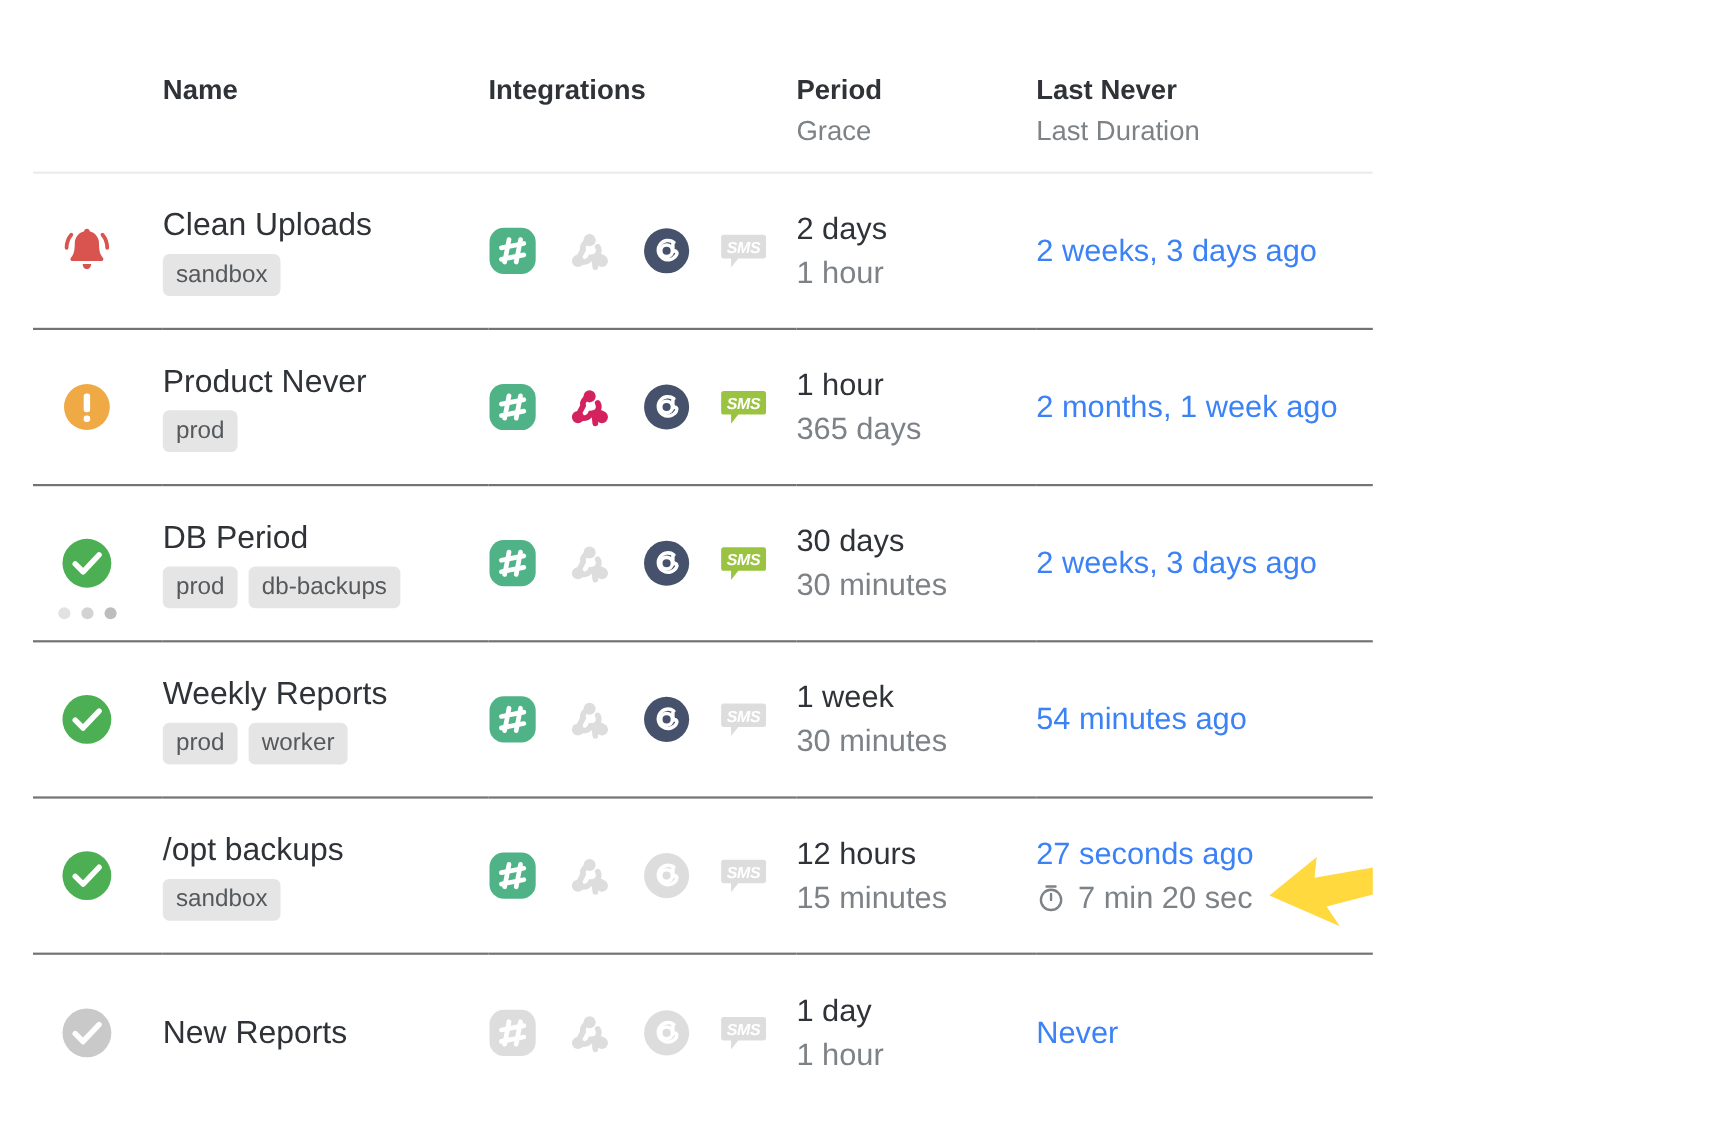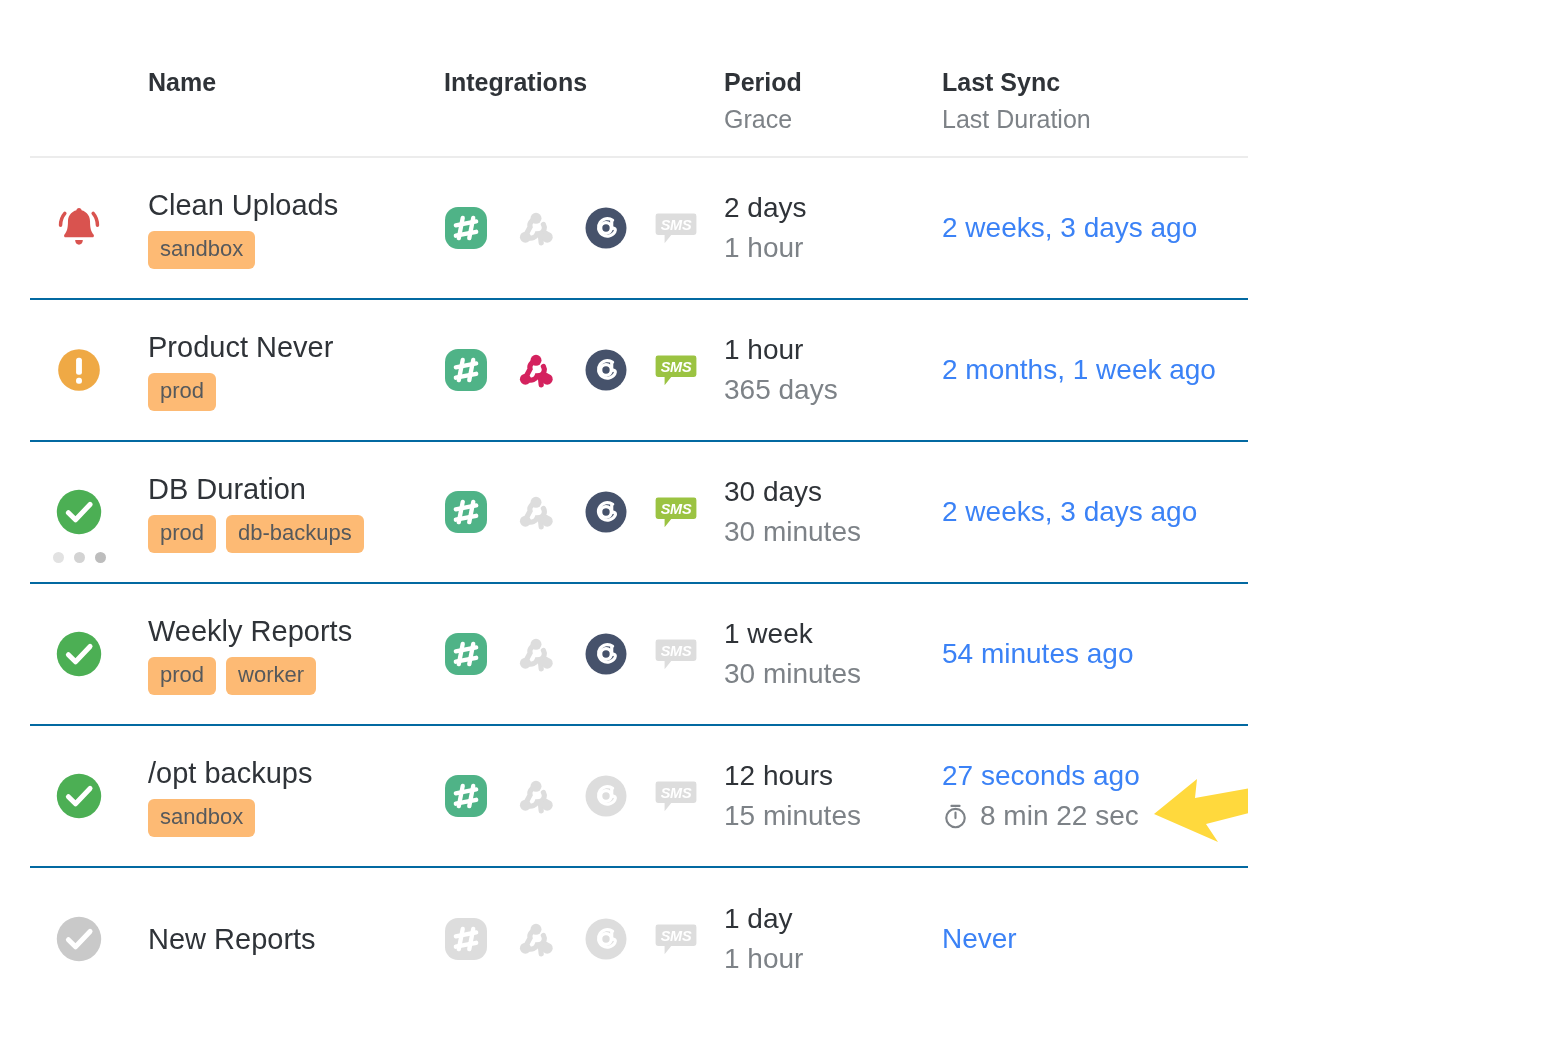--- a/index.html
+++ b/index.html
@@ -54,21 +54,21 @@
   }
   .th-sub {
     font-size: 25px;
     font-weight: normal;
     color: #7d8287;
     line-height: 40px;
     white-space: nowrap;
   }
 
   
-  tbody tr { border-bottom: 2px solid #0369a1; }
+  tbody tr { border-bottom: 2px solid #737373; }
   tbody tr.no-rule { border-bottom: none; }
   tbody td {
     padding: 0;
     vertical-align: middle;
     height: 142px;
   }
 
   
   .status-cell { position: relative; }
   .status-wrap {
@@ -109,21 +109,21 @@
     color: #2f3338;
     line-height: 34px;
     white-space: nowrap;
   }
   .tag-row {
     margin-top: 9px;
     display: flex;
     gap: 10px;
   }
   .tag {
-    background: #fdba74;
+    background: #e5e5e5;
     color: #56595c;
     font-size: 22px;
     line-height: 22px;
     padding: 7px 12px 9px;
     border-radius: 6px;
     white-space: nowrap;
   }
 
   
   .integ-row {
@@ -224,21 +224,21 @@
             </div>
           </th>
           <th>
             <div class="th-inner">
               <div class="th-main">Period</div>
               <div class="th-sub">Grace</div>
             </div>
           </th>
           <th>
             <div class="th-inner">
-              <div class="th-main">Last Sync</div>
+              <div class="th-main">Last Never</div>
               <div class="th-sub">Last Duration</div>
             </div>
           </th>
           <th>
             <div class="th-inner"></div>
           </th>
         </tr>
     </thead>
     <tbody id="table-body">
         <tr>
@@ -390,21 +390,21 @@
                 <circle cx="24" cy="24" r="20.5" fill="#4caf54"></circle>
                 <path fill="none" stroke="#ffffff" stroke-width="4.6" stroke-linecap="round" stroke-linejoin="round" d="M14.2 24.6l6.6 6.6 13.4-14.2"></path>
               </svg>
               <span class="spinner-dots">
                 <i></i>
                 <i></i>
                 <i></i>
               </span>
             </div>
           </td>
-          <td class="name-cell"><a class="check-name" style="text-decoration:none">DB Duration</a><div class="tag-row">
+          <td class="name-cell"><a class="check-name" style="text-decoration:none">DB Period</a><div class="tag-row">
               <span class="tag">prod</span>
               <span class="tag">db-backups</span>
             </div></td>
           <td>
             <div class="integ-row">
               <span>
                 <svg width="44" height="44" viewBox="0 0 44 44" class="status-ico">
                   <rect x="1" y="1" width="42" height="42" rx="13" fill="#4fb387"></rect>
                   <g fill="#ffffff">
                     <rect x="14.6" y="9.5" width="4.3" height="25" rx="2.1" transform="rotate(11 16.7 22)"></rect>
@@ -587,21 +587,21 @@
             <div class="period-grace">15 minutes</div>
           </td>
           <td>
             <div class="ping-main">27 seconds ago</div>
             <div class="ping-dur">
               <svg width="27" height="27" viewBox="0 0 24 24">
                 <circle cx="12" cy="13.4" r="8.2" fill="none" stroke="#7d8287" stroke-width="1.9"></circle>
                 <path d="M12 8.6v4.8" fill="none" stroke="#7d8287" stroke-width="1.9" stroke-linecap="round"></path>
                 <path d="M8.4 2.6h7.2" fill="none" stroke="#7d8287" stroke-width="1.9" stroke-linecap="round"></path>
               </svg>
-              <span>8 min 22 sec</span>
+              <span>7 min 20 sec</span>
             </div>
           </td>
           <td>
             <button class="dots-btn" aria-label="options-menu">
               <i></i>
               <i></i>
               <i></i>
             </button>
           </td>
         </tr>

